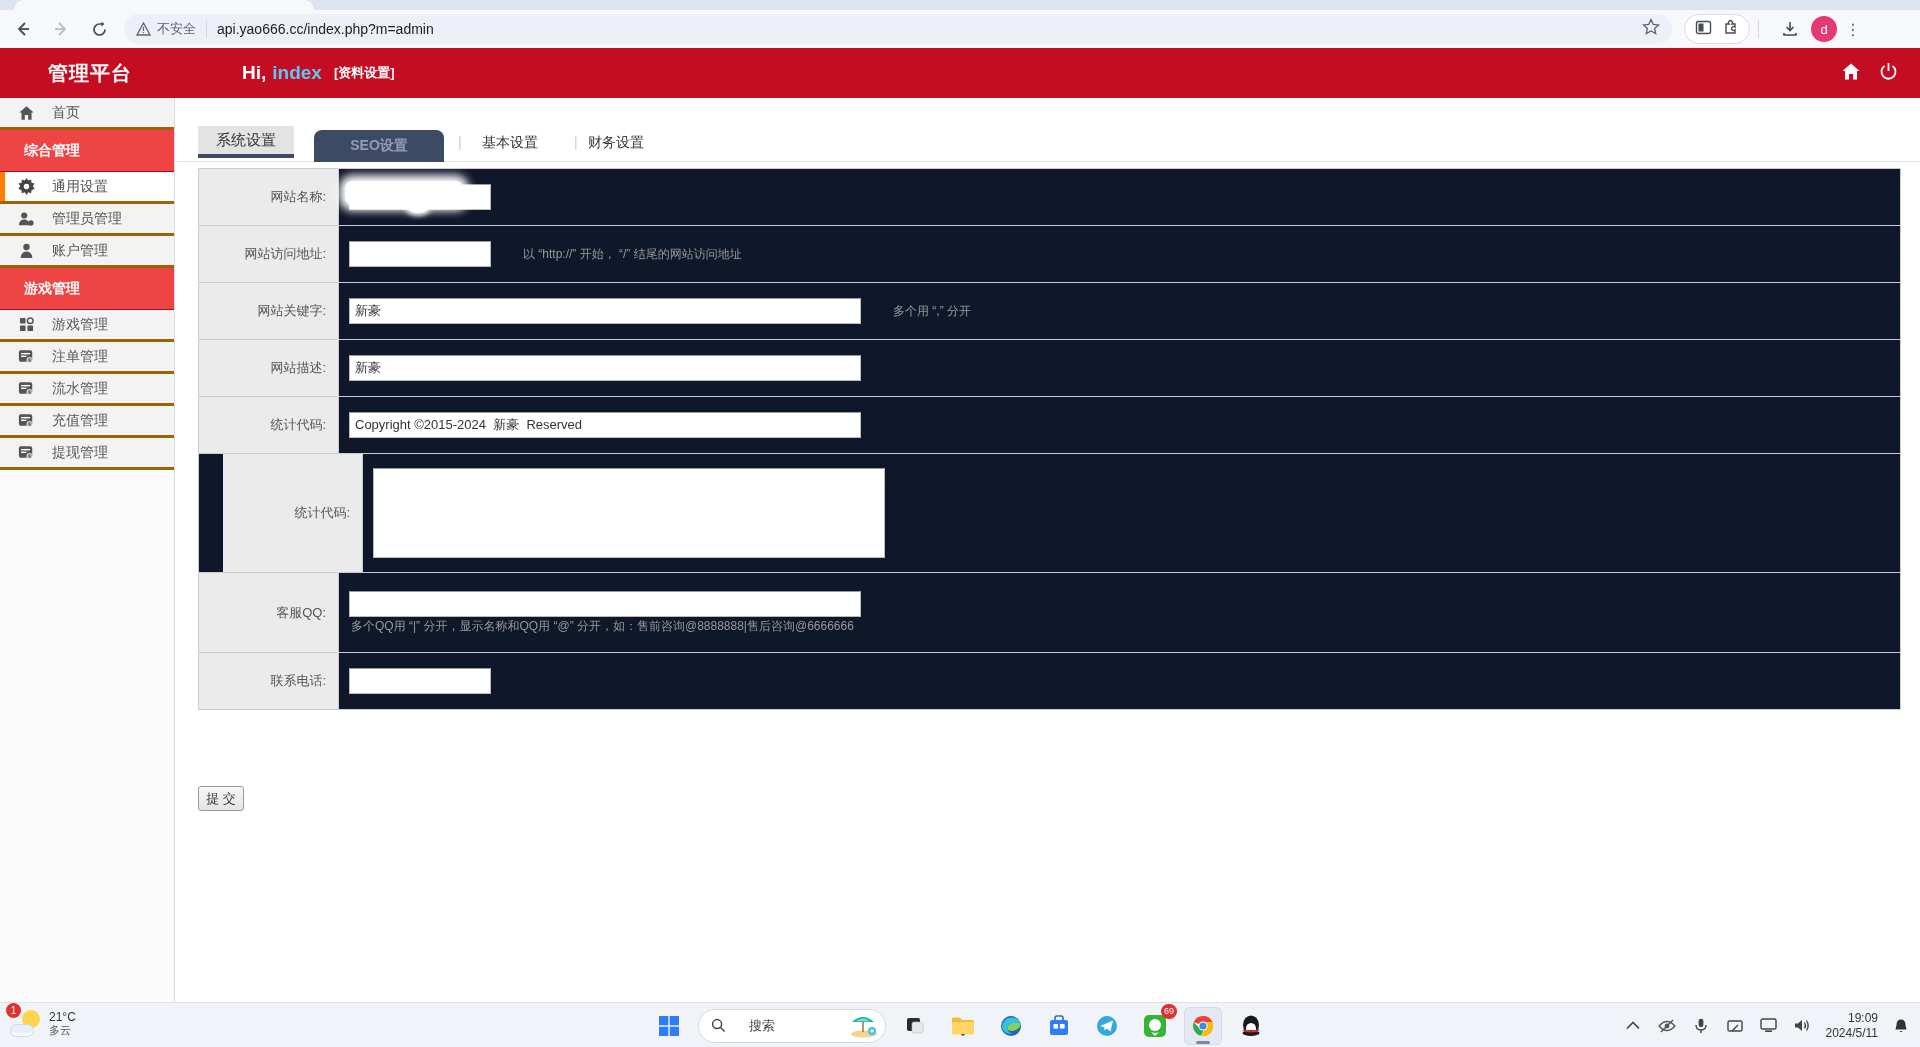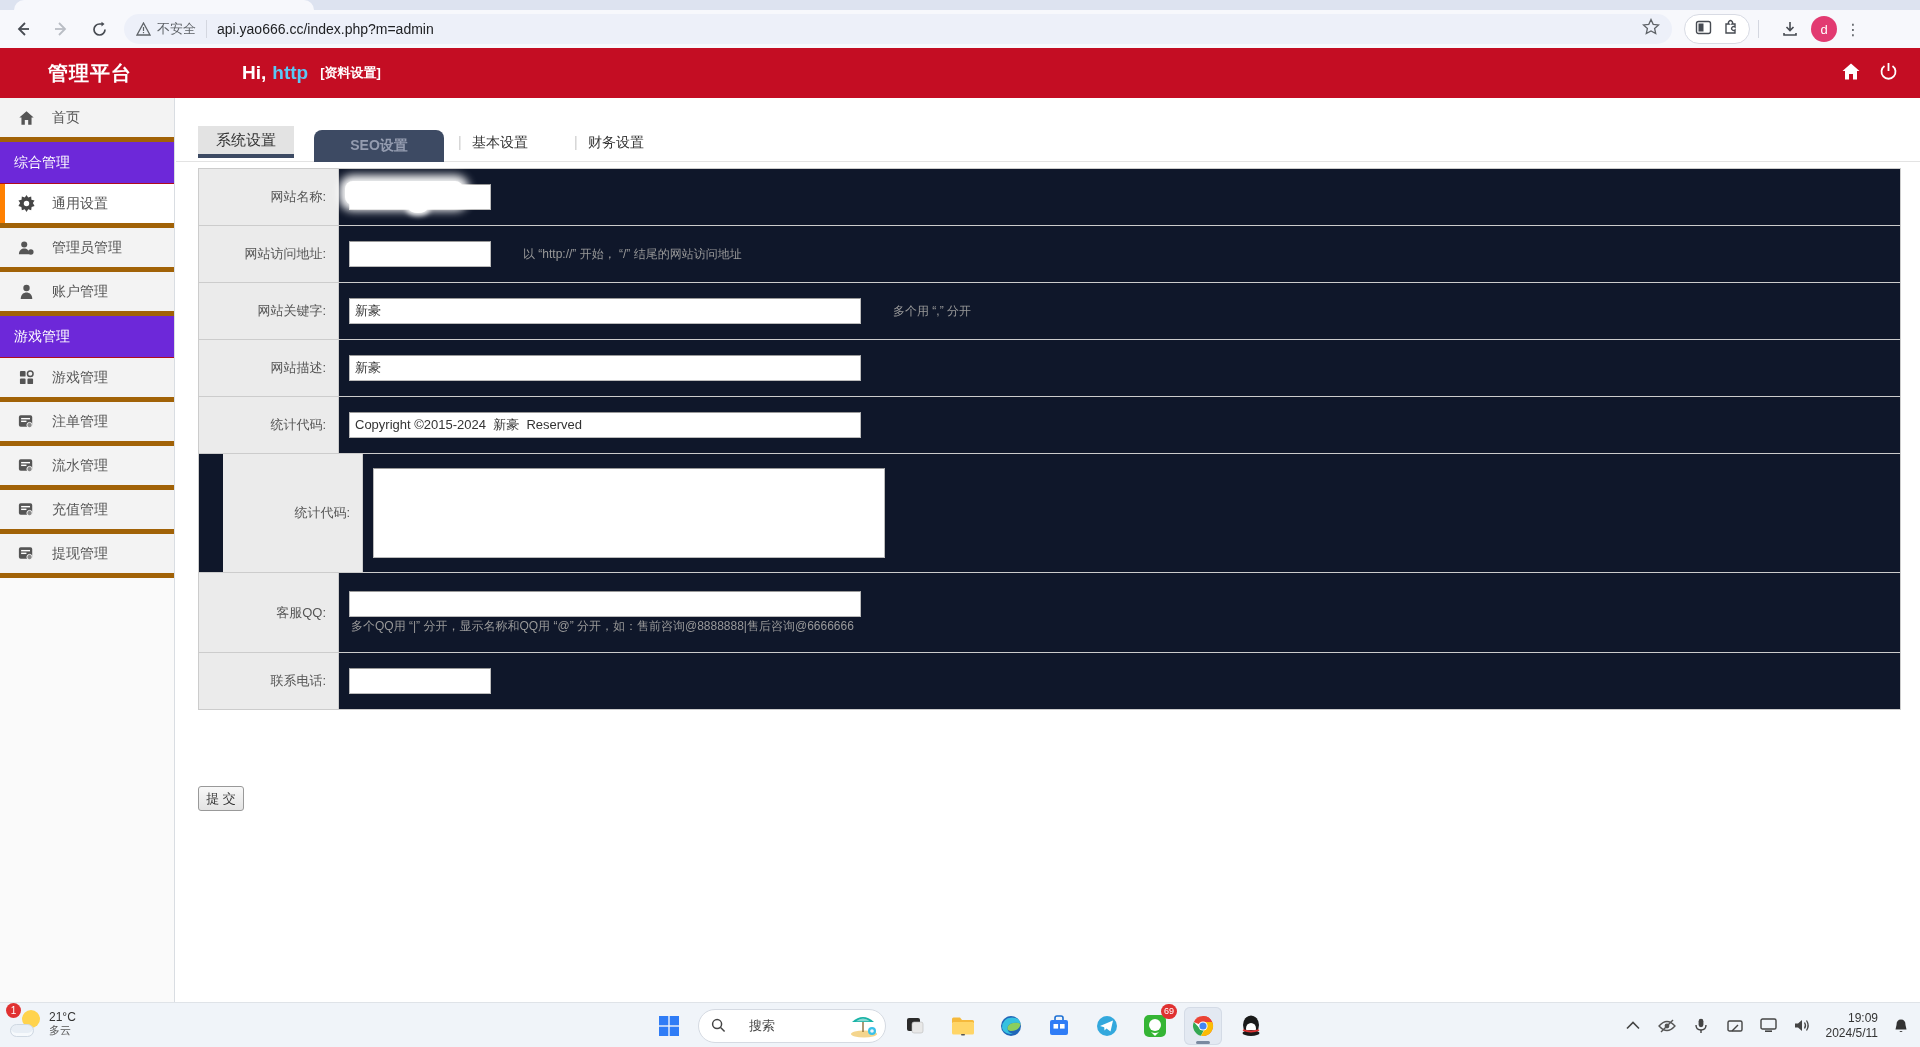--- a/index.html
+++ b/index.html
@@ -24,25 +24,25 @@
   
   .app-header { position:absolute; left:0; top:48px; width:1920px; height:50px; background:#c40d23; display:flex; align-items:center; }
   .brand { color:#fff; font-size:20px; font-weight:bold; margin-left:48px; letter-spacing:1px; }
   .greet { margin-left:110px; font-size:19px; font-weight:bold; color:#fff; }
   .greet .uname { color:#5bc8f5; margin-left:6px; }
   .profile-link { color:#fff; font-size:13px; font-weight:bold; margin-left:12px; }
   .hdr-right { margin-left:auto; margin-right:22px; display:flex; align-items:center; gap:18px; }
 
   
   .sidebar { position:absolute; left:0; top:98px; width:175px; height:904px; background:#fafafa; border-right:1px solid #d9dde2; }
-  .side-item { height:44px; display:flex; align-items:center; background:#f3f3f3; border-bottom:5px solid #a16207; color:#555; font-size:14px; cursor:pointer; position:relative; }
+  .side-item { height:32px; display:flex; align-items:center; background:#f3f3f3; border-bottom:3px solid #a16207; color:#555; font-size:14px; cursor:pointer; position:relative; }
   .side-item .s-ico { width:52px; display:flex; justify-content:center; }
   .side-item.active { background:#fff; }
   .side-item.active::before { content:""; position:absolute; left:0; top:0; width:5px; height:100%; background:#ff8000; }
-  .side-section { height:42px; display:flex; align-items:center; background:#6d28d9; color:#fff; font-size:14px; font-weight:normal; padding-left:14px; border-bottom:1px solid #b00c1f; }
+  .side-section { height:42px; display:flex; align-items:center; background:#ef4444; color:#fff; font-size:14px; font-weight:bold; padding-left:24px; border-bottom:1px solid #b00c1f; }
 
   
   .content { position:absolute; left:176px; top:98px; width:1744px; height:904px; background:#fff; }
   .tabs { position:absolute; left:0; top:28px; width:100%; height:36px; border-bottom:1px solid #e3e3e3; }
   .tab-main { position:absolute; left:22px; top:0; width:96px; height:32px; background:#e3e3e3; border-bottom:4px solid #3d4a63; color:#333; font-size:15px; display:flex; align-items:center; justify-content:center; cursor:pointer; }
   .tab-seo { position:absolute; left:138px; top:4px; width:130px; height:32px; background:#3d4a63; border-radius:8px 8px 0 0; color:#949cb0; font-size:14px; font-weight:bold; display:flex; align-items:center; justify-content:center; cursor:pointer; }
   .tab-plain { position:absolute; top:8px; color:#333; font-size:14px; cursor:pointer; }
   .tab-sep { position:absolute; top:8px; color:#ccc; font-size:14px; }
 
   .ftable { position:absolute; left:22px; top:70px; width:1703px; border:1px solid #ccc; border-bottom:none; }
@@ -151,21 +151,21 @@
       </svg>
   </div>
 
   <div class="avatar">d</div>
   <div class="kebab">⋮</div>
 </div>
 
 <div class="app-header">
   <span class="brand">管理平台</span>
   <span class="greet">
-    <span>Hi,</span><span class="uname">http</span>
+    <span>Hi,</span><span class="uname">index</span>
   </span>
   <span class="profile-link">[资料设置]</span>
   <span class="hdr-right">
     <span>
       <svg width="20" height="19" viewBox="0 0 20 19">
           <path d="M10 1.5 L18.5 9 H16 V17.5 H12 V12 H8 V17.5 H4 V9 H1.5 Z" fill="#fff"></path>
         </svg>
     </span>
     <span>
       <svg width="19" height="19" viewBox="0 0 19 19">
@@ -274,21 +274,21 @@
       </span>
     <span>提现管理</span>
   </div>
 </div>
 
 <div class="content">
   <div class="tabs">
     <div class="tab-main">系统设置</div>
     <div class="tab-seo">SEO设置</div>
     <span class="tab-sep" style="left:282px;">|</span>
-    <div class="tab-plain" style="left:296px;">基本设置</div>
+    <div class="tab-plain" style="left:306px;">基本设置</div>
     <span class="tab-sep" style="left:398px;">|</span>
     <div class="tab-plain" style="left:412px;">财务设置</div>
   </div>
 
   <div class="ftable">
 
     <div class="frow r-sm">
       <div class="fl">网站名称:</div>
       <div class="fv">
         <input class="inp inp-sm" value="" style="">

